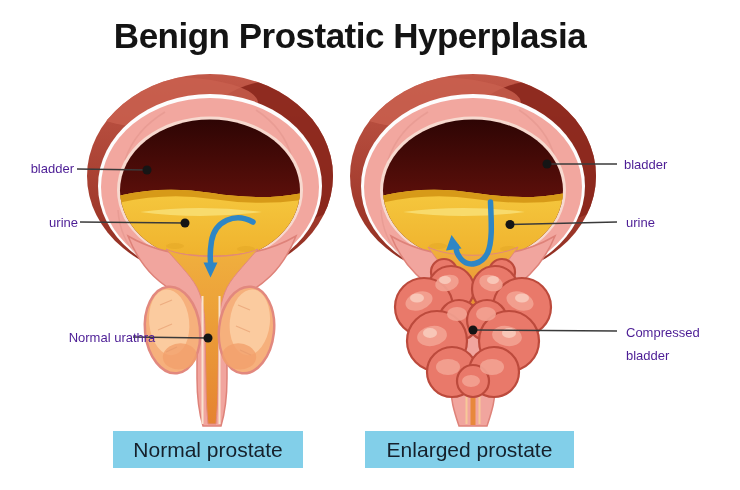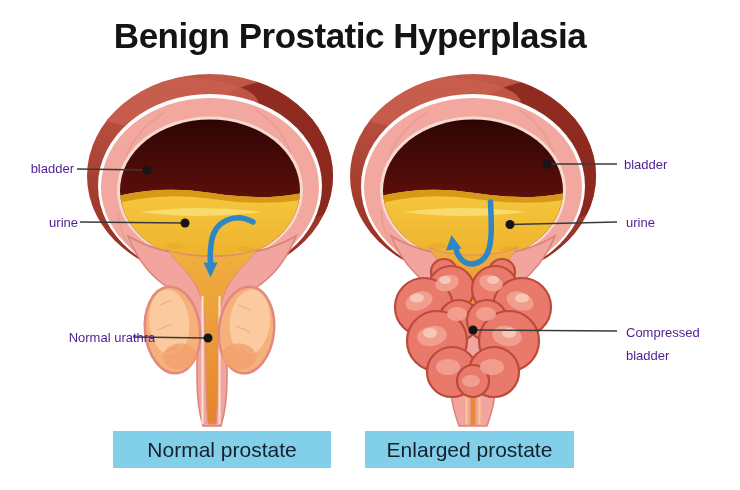--- a/index.html
+++ b/index.html
@@ -17,21 +17,21 @@
   .lbl-bladder-left{left:8px;top:158px;width:66px;text-align:right;}
   .lbl-urine-left{left:8px;top:212px;width:70px;text-align:right;}
   .lbl-urethra-left{left:6px;top:327px;width:124px;text-align:center;margin-left:44px;}
   .lbl-bladder-right{left:624px;top:154px;}
   .lbl-urine-right{left:626px;top:212px;}
   .lbl-urethra-right{left:626px;top:321px;width:112px;}
   .caption{
     position:absolute;top:431px;height:37px;line-height:37px;background:#82CFE9;
     color:#15202B;font-size:21px;text-align:center;
   }
-  .caption.left{left:113px;width:218px;}
+  .caption.left{left:113px;width:190px;}
   .caption.right{left:365px;width:209px;}
 </style>
 </head>
 <body>
 
 <div class="stage">
 
   <div class="title">Benign Prostatic Hyperplasia</div>
 
   <svg class="illustration" viewBox="0 0 740 490">

